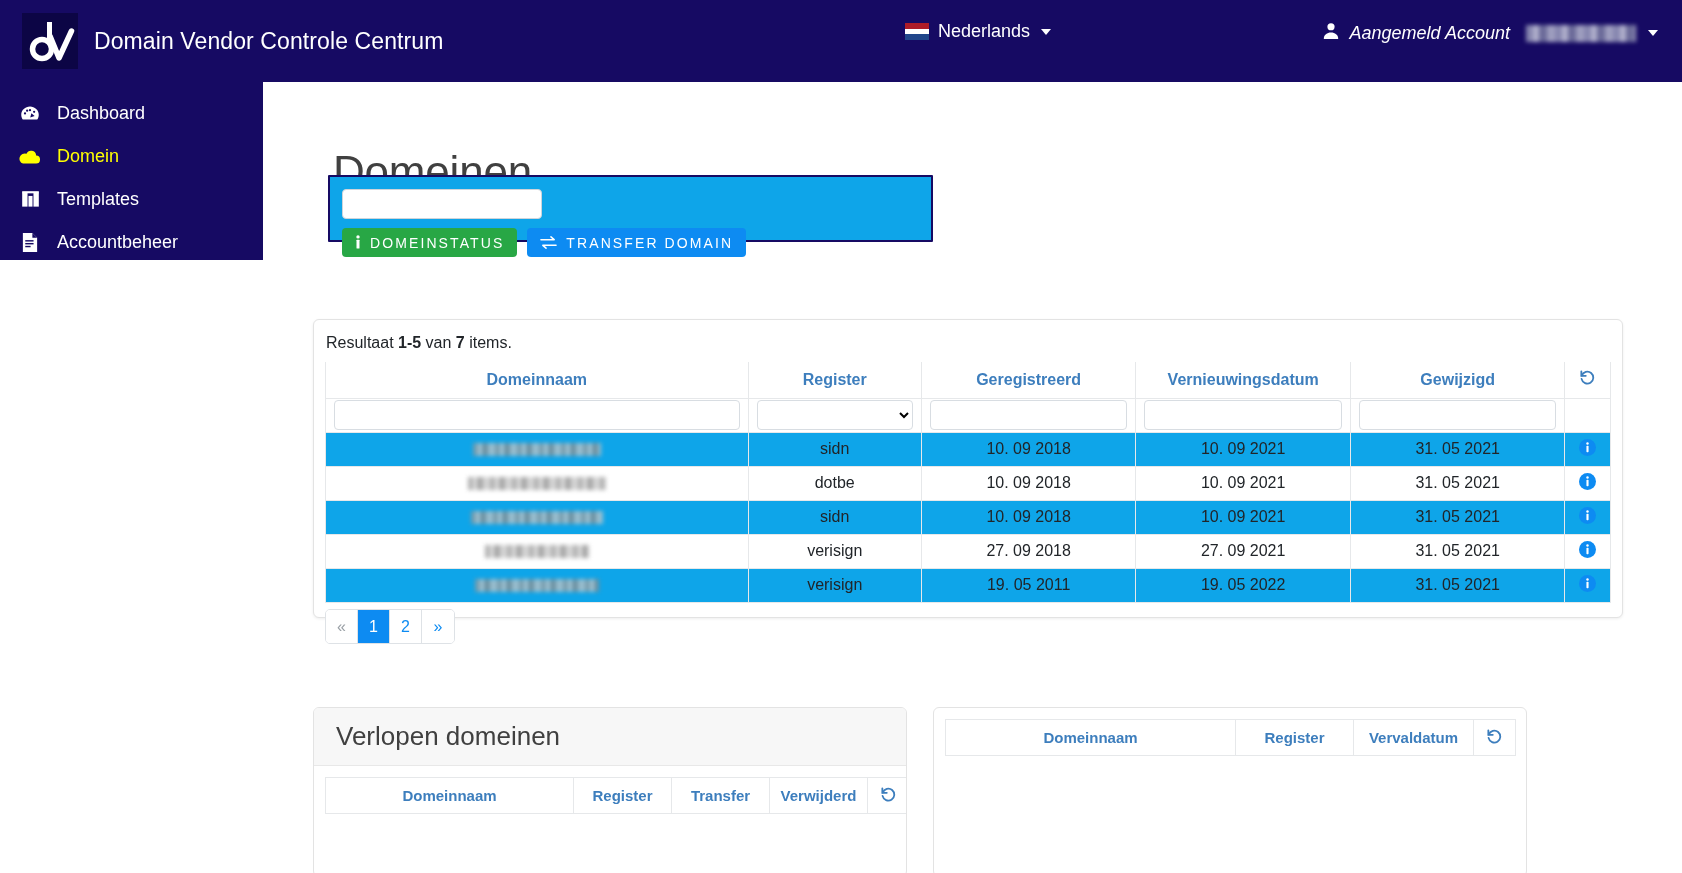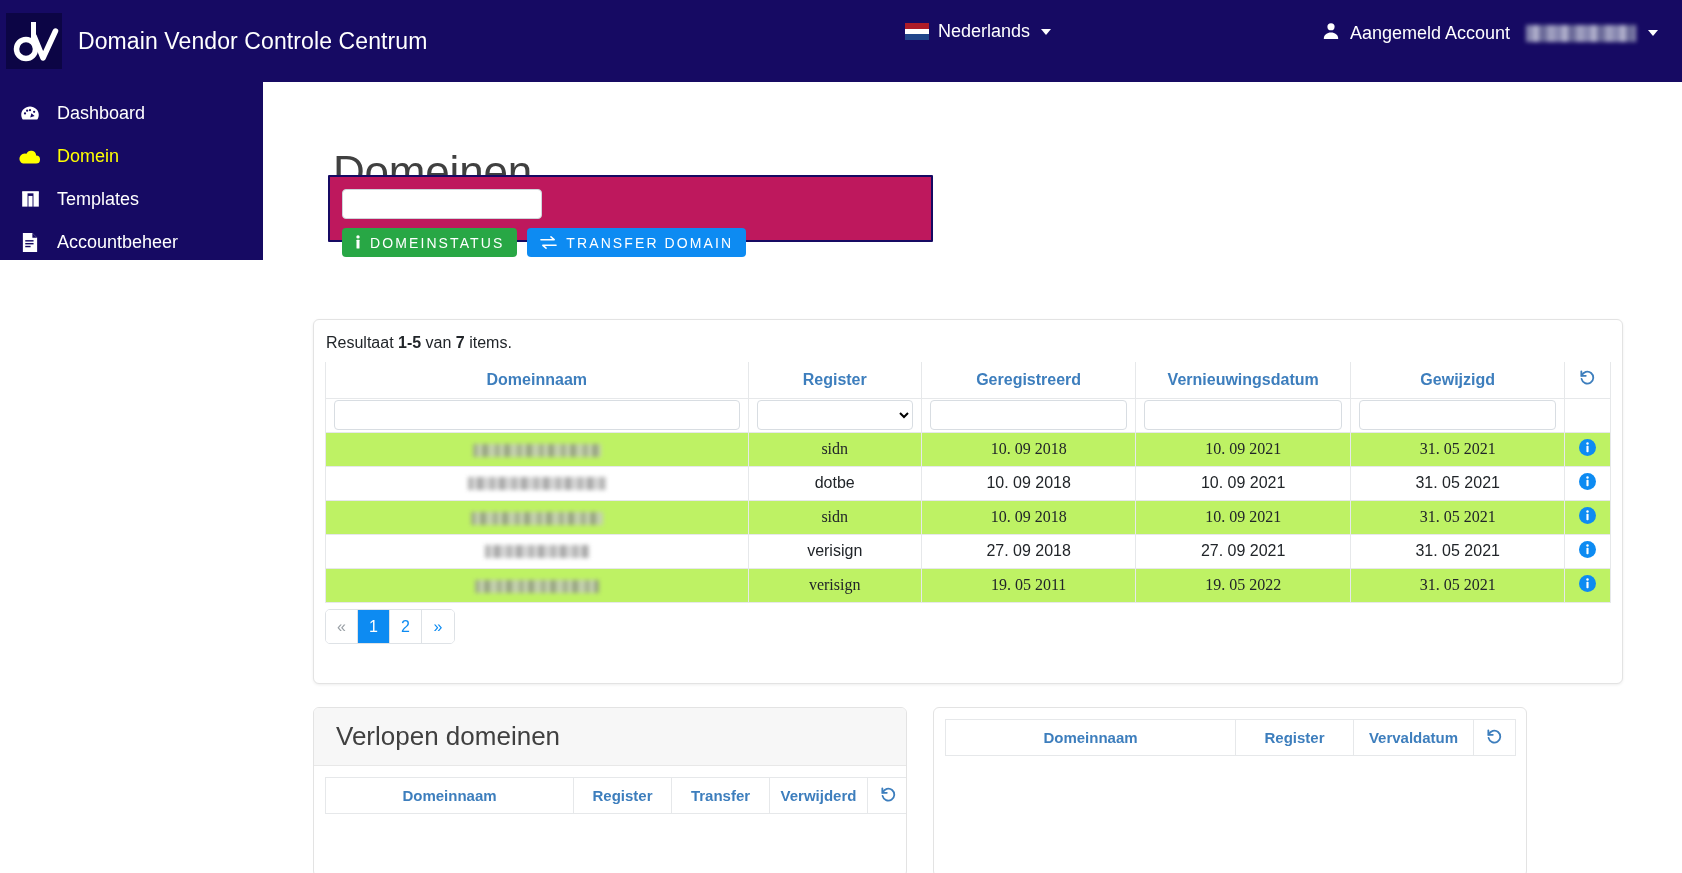--- a/index.html
+++ b/index.html
@@ -12,21 +12,21 @@
     -webkit-font-smoothing: antialiased;
   }
 
   
   .topbar {
     position: absolute; top: 0; left: 0;
     width: 1682px; height: 82px;
     background: #160a63;
     display: flex; align-items: center;
   }
-  .brand { display: flex; align-items: center; padding-left: 6px; }
+  .brand { display: flex; align-items: center; padding-left: 22px; }
   .logo-box { width: 56px; height: 56px; position: relative; }
   .logo-box svg { display: block; }
   .brand-title {
     color: #ffffff; font-size: 23px; margin-left: 16px;
     font-weight: 400; letter-spacing: .1px; white-space: nowrap;
   }
 
   .lang-wrap {
     position: absolute; left: 905px; top: 0; height: 63px;
     display: flex; align-items: center; gap: 9px;
@@ -38,21 +38,21 @@
   .lang-label { color: #ffffff; font-size: 18px; }
   .caret {
     width: 0; height: 0; margin-left: 2px;
     border-left: 5px solid transparent;
     border-right: 5px solid transparent;
     border-top: 6px solid #ffffff;
   }
 
   .account-wrap {
     position: absolute; right: 24px; top: 0; height: 66px;
-    display: flex; align-items: center; gap: 10px;
+    display: flex; align-items: center; gap: 10px; font-style: italic;
   }
   .account-label { color: #ffffff; font-size: 18px; white-space: nowrap; }
   .redacted {
     display: inline-block; height: 17px; width: 110px;
     vertical-align: -3px; margin-left: 6px;
     background:
       repeating-linear-gradient(90deg,#8d8db4 0 7px,#b9b9d2 7px 13px,#6f6f9c 13px 21px,#a6a6c4 21px 29px);
     filter: blur(2.2px);
     opacity: .95;
   }
@@ -79,21 +79,21 @@
   .page-title {
     position: absolute; left: 70px; top: 36px;
     font-size: 44px; font-weight: 400; color: #404040;
     letter-spacing: -.2px;
   }
 
   
   .search-panel {
     position: absolute; left: 65px; top: 93px;
     width: 605px; height: 67px;
-    background: #be185d; border: 2px solid #160a63;
+    background: #0ea5e9; border: 2px solid #160a63;
     border-radius: 1px; padding: 12px 12px;
   }
   .search-input {
     width: 200px; height: 30px;
     border: 1px solid #ced4da; border-radius: 4px;
     background: #fff; font-size: 14px; padding: 2px 8px;
     font-family: "Liberation Sans", sans-serif; outline: none;
   }
   .btn-row { display: flex; gap: 10px; margin-top: 9px; }
   .btn {
@@ -105,21 +105,21 @@
   .btn-green { background: #28a745; }
   .btn-blue  { background: #0d8bf2; }
   .btn svg { display: block; flex: none; }
 
   
   .card {
     position: absolute; background: #fff;
     border: 1px solid #e3e3e3; border-radius: 6px;
     box-shadow: 0 1px 3px rgba(0,0,0,.07);
   }
-  .results-card { left: 50px; top: 237px; width: 1310px; height: 365px; }
+  .results-card { left: 50px; top: 237px; width: 1310px; height: 299px; }
   .results-meta {
     font-size: 16px; color: #212529; padding: 14px 12px 10px 12px;
   }
   .results-meta b { font-weight: 700; }
 
   table.dt { border-collapse: collapse; width: 1286px; margin: 0 11px; table-layout: fixed; }
   table.dt th, table.dt td { border: 1px solid #e6e8ea; }
   table.dt thead th {
     color: #3d7ebd; font-size: 16px; font-weight: 700;
     text-align: center; height: 36px; vertical-align: middle;
@@ -133,21 +133,21 @@
   }
   .filter-select {
     width: 100%; height: 30px; border: 1px solid #d8dde2;
     border-radius: 4px; background: #fff; outline: none;
     font-size: 14px; padding: 2px 6px; font-family: "Liberation Sans", sans-serif;
   }
   .dt tbody td {
     height: 34px; text-align: center; font-size: 16px; color: #212529;
     vertical-align: middle;
   }
-  .dt tbody tr.odd td { background: #bef264; font-family: Liberation Serif, serif; }
+  .dt tbody tr.odd td { background: #0ea5e9; }
   .dt tbody tr.even td { background: #ffffff; }
   .blur-name {
     display: inline-block; height: 13px; width: 128px;
     background:
       repeating-linear-gradient(90deg,#9a9a9a 0 5px,#d0d0d0 5px 9px,#8b8b8b 9px 15px,#c6c6c6 15px 22px);
     filter: blur(2px); opacity: .75; vertical-align: middle;
   }
   .reset-ico { display: inline-flex; justify-content: center; align-items: center; cursor: pointer; }
   .info-ico { display: inline-flex; justify-content: center; align-items: center; cursor: pointer; }
 

